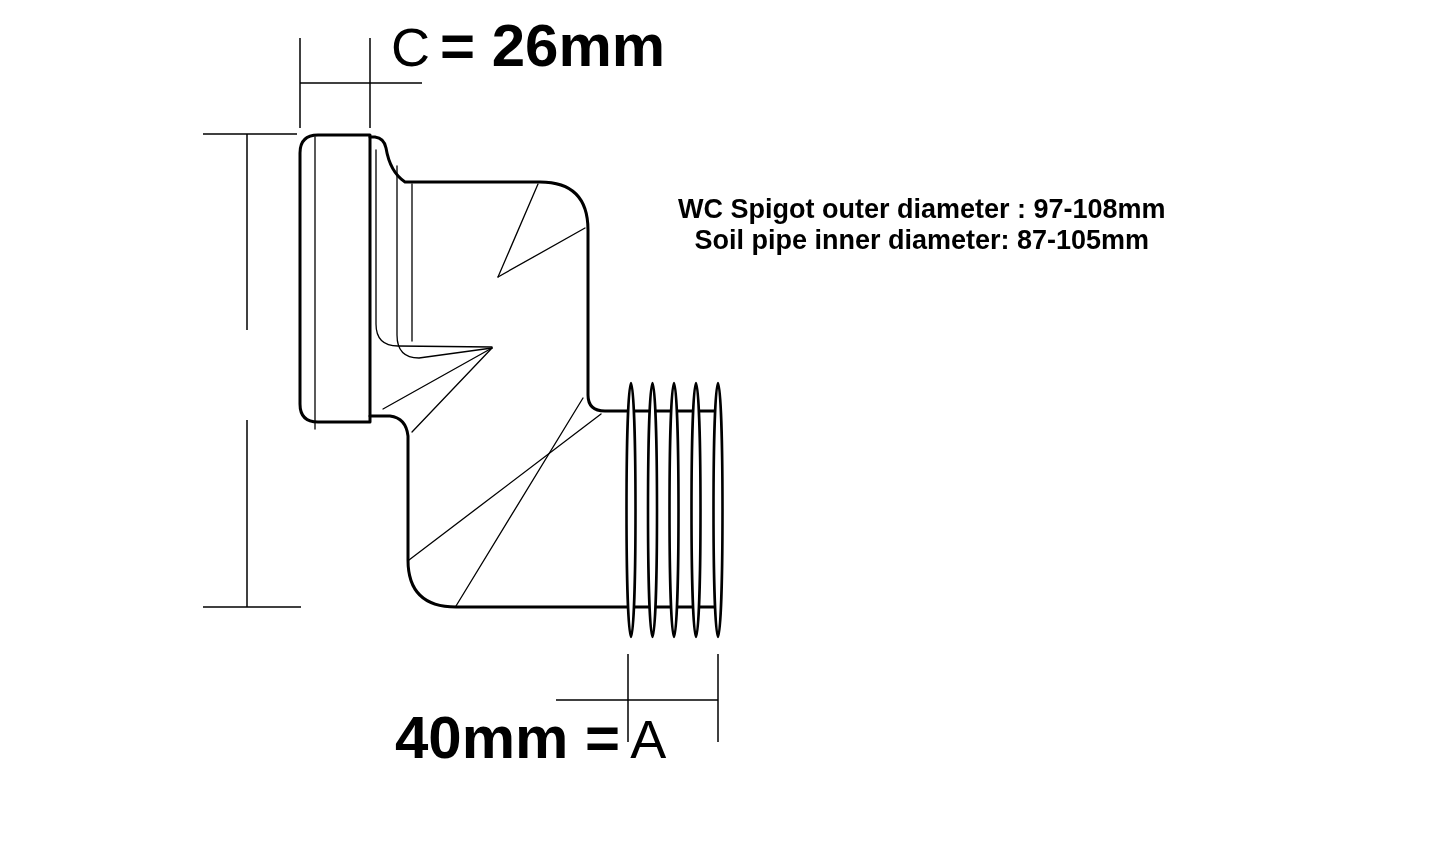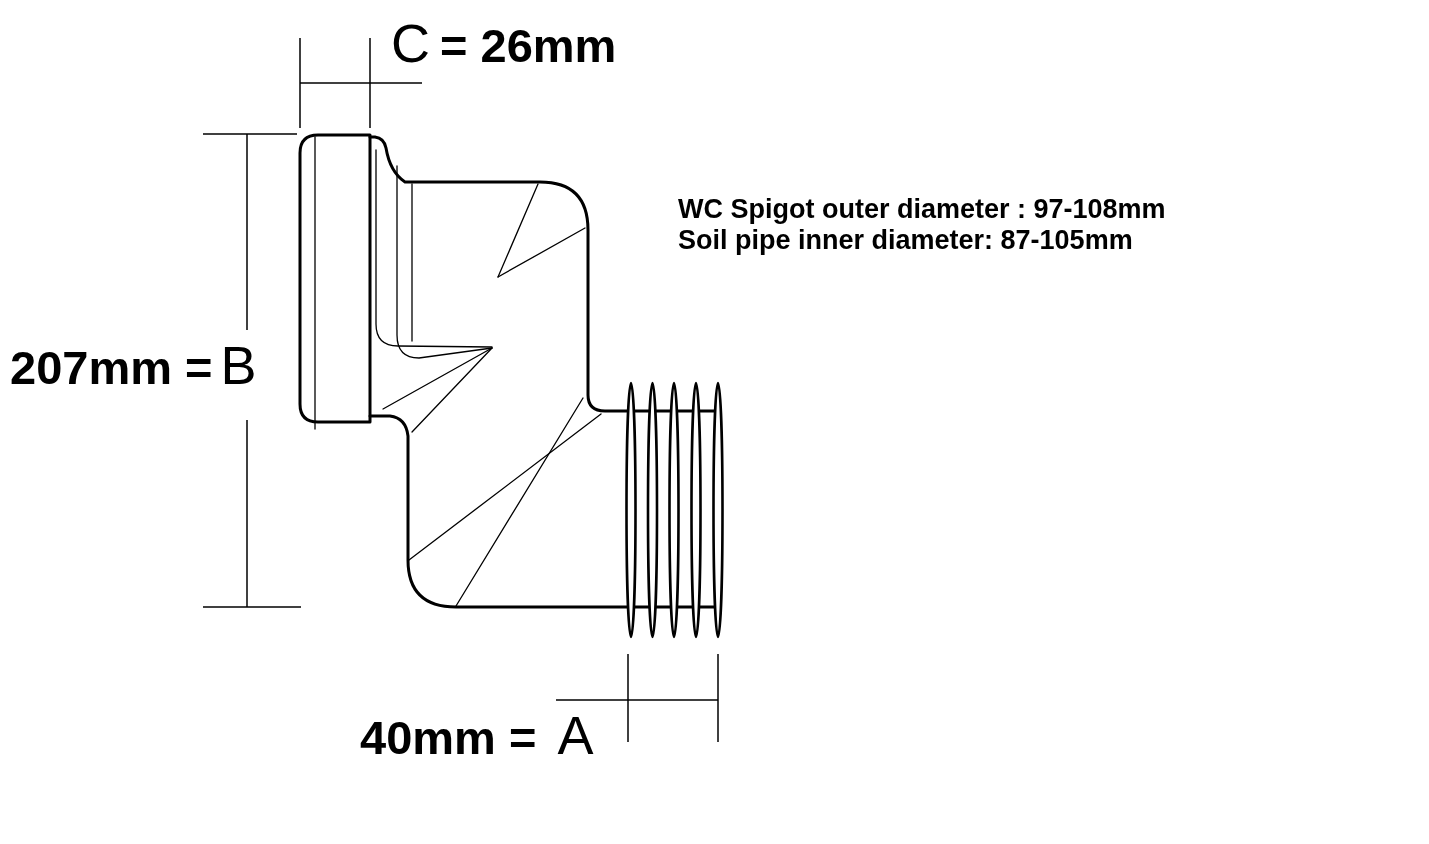--- a/index.html
+++ b/index.html
@@ -17,37 +17,38 @@
     display:flex;
     align-items:baseline;
     white-space:nowrap;
   }
   .dim-letter{
     font-size:54px;
     font-weight:400;
     line-height:1;
   }
   .dim-value{
-    font-size:47px;
+    font-size:60px;
     font-weight:700;
     line-height:1;
   }
   #dim-c-label{left:391px;top:16px;}
   #dim-c-label .dim-value{margin-left:10px;}
   #dim-b-label{left:10px;top:338px;}
   #dim-b-label .dim-letter{margin-left:8px;}
-  #dim-a-label{left:360px;top:708px;gap:11px;}
+  #dim-a-label{left:395px;top:708px;}
   #dim-a-label .dim-letter{margin-left:10px;}
   .notes{
     position:absolute;
     left:678px;top:194px;
     font-size:27px;
     font-weight:700;
     line-height:31px;
     white-space:nowrap;
+    text-align:center;
   }
 </style>
 </head>
 <body>
 
 <div class="canvas">
 
   <svg width="1429" height="844" viewBox="0 0 1429 844">
 
     <g stroke="#000" stroke-width="1.5" fill="none">
@@ -95,24 +96,20 @@
       <ellipse cx="696" cy="510" rx="4.5" ry="127"></ellipse>
       <ellipse cx="718" cy="510" rx="4.5" ry="127"></ellipse>
     </g>
   </svg>
 
   <div class="dim-label" id="dim-c-label">
     <span class="dim-letter">C</span>
     <span class="dim-value">= 26mm</span>
   </div>
 
-  <div class="dim-label" id="dim-b-label">
-    <span class="dim-value">207mm =</span>
-    <span class="dim-letter">B</span>
-  </div>
 
   <div class="dim-label" id="dim-a-label">
     <span class="dim-value">40mm =</span>
     <span class="dim-letter">A</span>
   </div>
 
   <div class="notes">
     <div>WC Spigot outer diameter : 97-108mm</div>
     <div>Soil pipe inner diameter: 87-105mm</div>
   </div>

